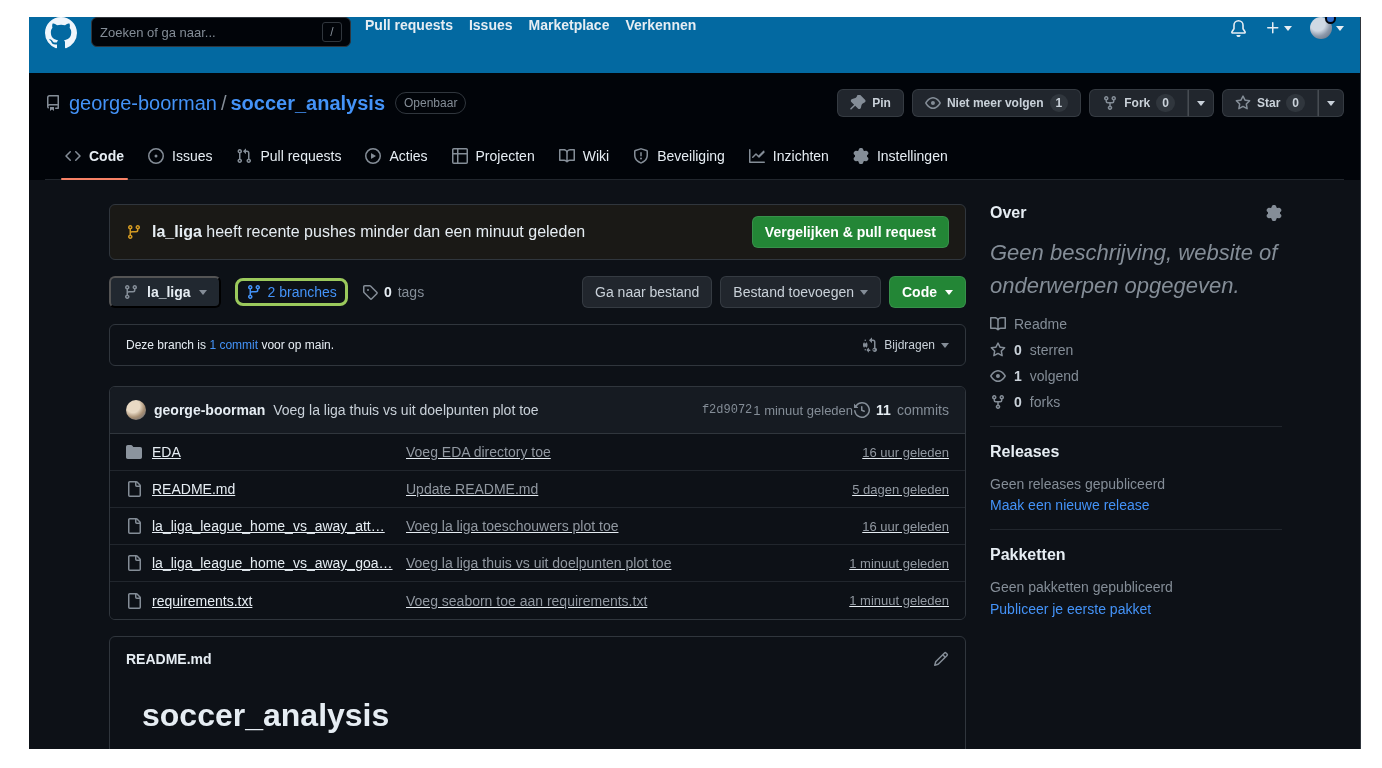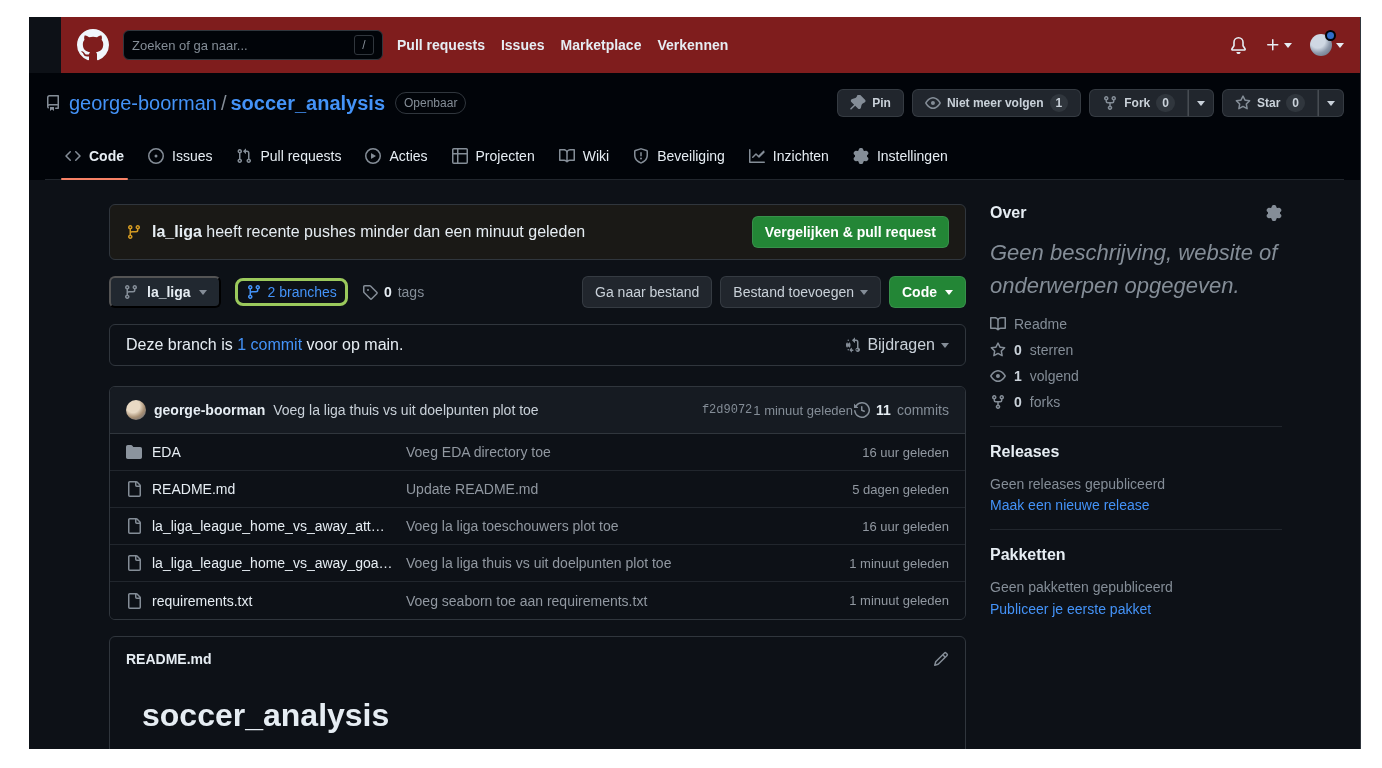--- a/index.html
+++ b/index.html
@@ -5,21 +5,21 @@
   * { box-sizing: border-box; margin: 0; padding: 0; }
   html,body { width: 1382px; height: 768px; background: #ffffff; font-family: "Liberation Sans", "DejaVu Sans", sans-serif; }
   .page {
     position: absolute; left: 29px; top: 17px; width: 1332px; height: 732px;
     background: #0d1117; color: #e6edf3; overflow: hidden; font-size: 14px;
     border-right: 1px solid #30363d;
   }
   svg { display: inline-block; vertical-align: text-bottom; fill: currentColor; flex: none; }
 
   
-  .topbar { height: 56px; background: #7f1d1d; display: flex; align-items: center; padding: 0 16px; gap: 14px; margin-left: 32px; }
+  .topbar { height: 56px; background: #0369a1; display: flex; align-items: flex-start; padding: 0 16px; gap: 14px; }
   .gh-logo { color: #f0f6fc; width: 32px; height: 32px; }
   .searchbox {
     width: 260px; height: 30px; border: 1px solid #30363d; border-radius: 6px;
     display: flex; align-items: center; padding: 0 8px; color: #848d97; gap: 8px; background: #010409;
   }
   .searchbox .ph { flex: 1; font-size: 13px; white-space: nowrap; overflow: hidden; }
   .slash-key { border: 1px solid #30363d; border-radius: 3px; width: 20px; height: 20px; font-size: 12px; display: flex; align-items: center; justify-content: center; color: #848d97; }
   .topnav { display: flex; gap: 16px; align-items: center; }
   .topnav a { color: #e6edf3; font-weight: 700; font-size: 14px; text-decoration: none; cursor: pointer; }
   .topbar-right { margin-left: auto; display: flex; align-items: center; gap: 18px; color: #e6edf3; }
@@ -71,38 +71,38 @@
   .branch-btn .b-icon { color: #848d97; }
   .branch-btn .name { font-weight: 600; }
   .branches-link { display: inline-flex; align-items: center; gap: 6px; color: #4493f8; text-decoration: none; font-size: 14px; cursor: pointer; border: 3px solid #9bc95c; border-radius: 8px; padding: 3px 8px; }
   .tags-link { display: inline-flex; align-items: center; gap: 6px; color: #848d97; font-size: 14px; cursor: pointer; }
   .tags-link b { color: #e6edf3; font-weight: 600; }
   .branch-bar-right { margin-left: auto; display: flex; gap: 8px; align-items: center; }
   .btn-md { height: 32px; font-size: 14px; font-weight: 500; }
   .btn-code { display: inline-flex; align-items: center; gap: 8px; height: 32px; padding: 0 12px; background: #238636; color: #fff; border: 1px solid rgba(240,246,252,0.1); border-radius: 6px; font-size: 14px; font-weight: 600; cursor: pointer; }
 
   
-  .ahead-bar { display: flex; align-items: center; margin-top: 16px; border: 1px solid #30363d; border-radius: 6px; padding: 8px 16px; height: 42px; font-size: 16px; background: #0d1117; }
+  .ahead-bar { display: flex; align-items: center; margin-top: 16px; border: 1px solid #30363d; border-radius: 6px; padding: 8px 16px; height: 42px; font-size: 12px; background: #0d1117; }
   .ahead-bar a { color: #4493f8; text-decoration: none; cursor: pointer; }
   .contribute { margin-left: auto; display: flex; align-items: center; gap: 6px; color: #c9d1d9; cursor: pointer; }
   .contribute .b-icon { color: #848d97; }
   .contribute .caret { border-top-color: #848d97; }
 
   
   .file-box { margin-top: 20px; border: 1px solid #30363d; border-radius: 6px; overflow: hidden; }
   .commit-bar { display: flex; align-items: center; background: #161b22; padding: 10px 16px; height: 47px; gap: 8px; border-bottom: 1px solid #30363d; }
   .commit-bar .c-avatar { width: 20px; height: 20px; border-radius: 50%; background: radial-gradient(circle at 35% 30%, #e8d9c4 0 35%, #a78f74 60%, #54637a 100%); }
   .commit-author { font-weight: 600; color: #e6edf3; cursor: pointer; }
   .commit-msg { color: #c9d1d9; cursor: pointer; white-space: nowrap; overflow: hidden; text-overflow: ellipsis; max-width: 430px; }
   .commit-meta { margin-left: auto; display: flex; align-items: center; gap: 1px; color: #848d97; }
   .commit-sha { font-family: "Liberation Mono", "DejaVu Sans Mono", monospace; font-size: 12px; color: #848d97; cursor: pointer; }
   .commit-time { font-size: 13px; }
   .commit-count { display: flex; align-items: center; gap: 6px; color: #848d97; cursor: pointer; }
   .commit-count b { color: #e6edf3; font-weight: 600; }
-  .file-row { display: flex; align-items: center; height: 37px; padding: 0 16px; border-bottom: 1px solid #21262d; background: #0d1117; }
+  .file-row { display: flex; align-items: center; height: 37px; padding: 0 16px; border-bottom: 1px solid #21262d; background: #0d1117; text-decoration: underline; }
   .file-row:last-child { border-bottom: none; }
   .file-row .f-icon { width: 26px; color: #848d97; }
   .file-row .f-icon.dir { color: #8b949e; }
   .file-row .f-name { width: 254px; color: #e6edf3; cursor: pointer; white-space: nowrap; overflow: hidden; text-overflow: ellipsis; padding-right: 10px; }
   .file-row .f-msg { flex: 1; color: #9198a1; cursor: pointer; white-space: nowrap; overflow: hidden; text-overflow: ellipsis; padding-right: 10px; }
   .file-row .f-time { width: 150px; text-align: right; color: #9198a1; font-size: 13px; }
 
   
   .readme-box { margin-top: 16px; border: 1px solid #30363d; border-radius: 6px; background: #0d1117; }
   .readme-head { display: flex; align-items: center; padding: 14px 16px; }

